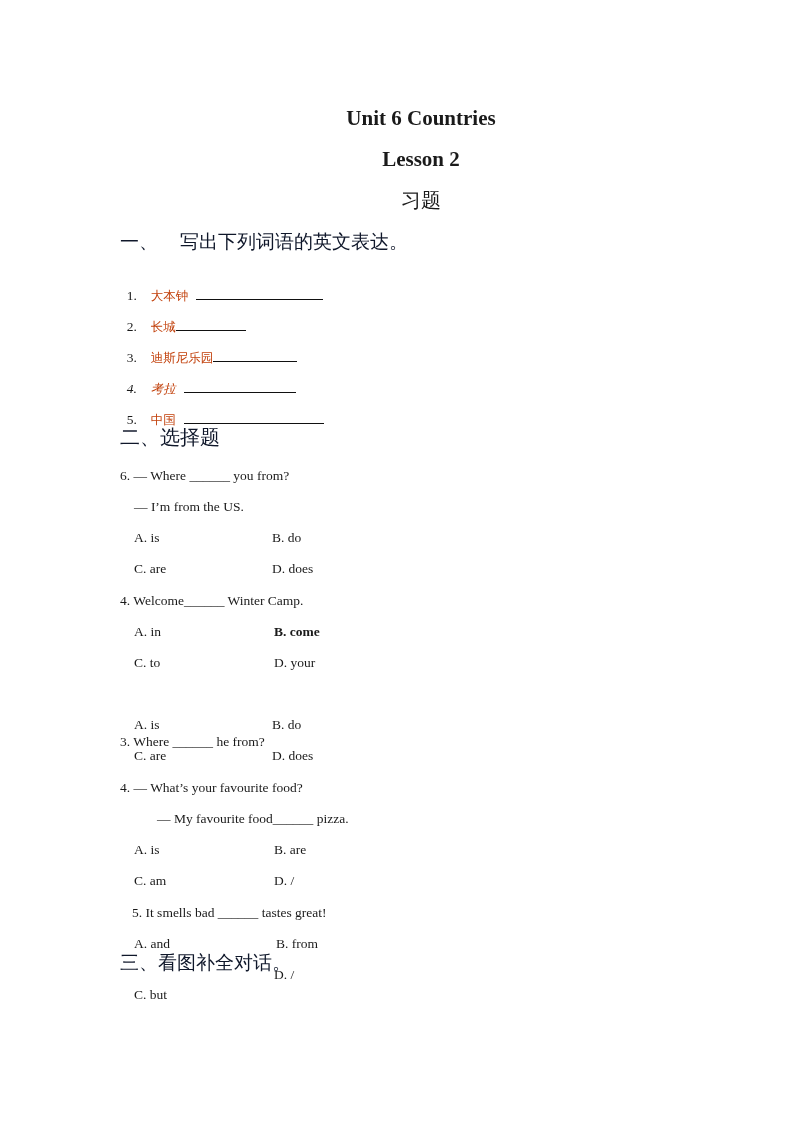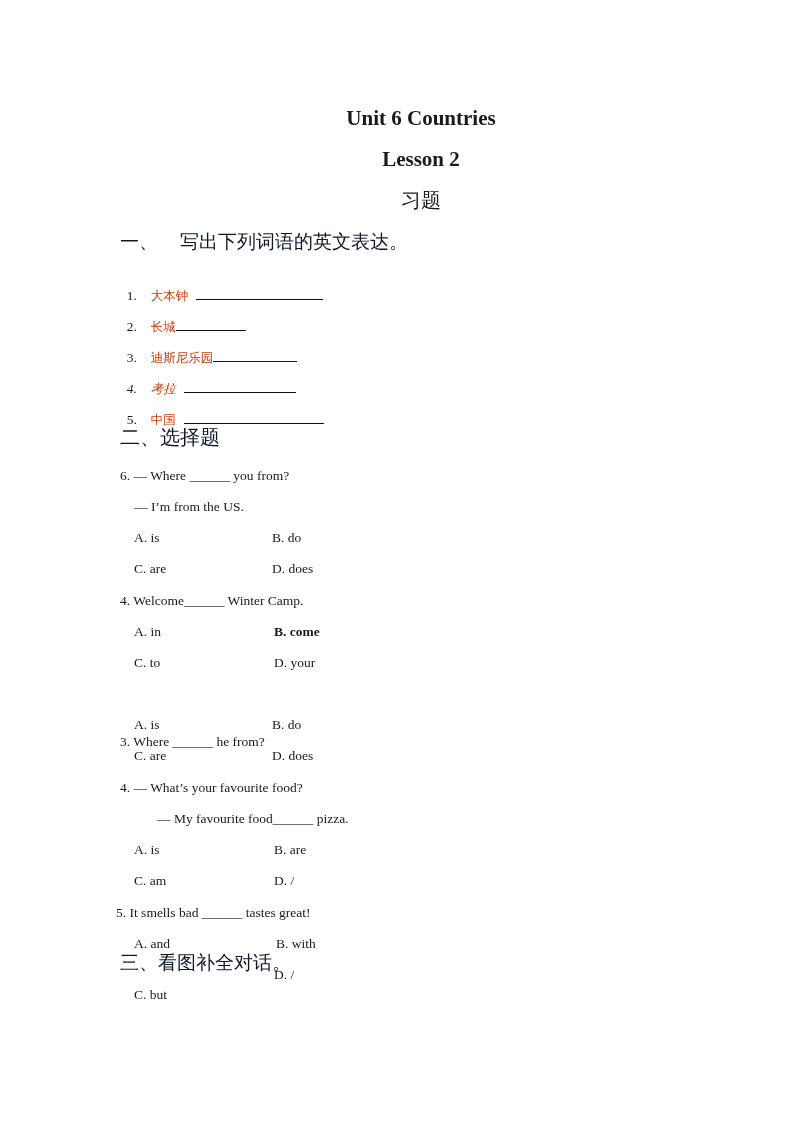--- a/index.html
+++ b/index.html
@@ -74,19 +74,19 @@
 <div class="opt" style="left:134px; top:747px;">C. are</div>
 <div class="opt" style="left:272px; top:747px;">D. does</div>
 
 <div class="line" style="left:120px; top:779px;">4. — What’s your favourite food?</div>
 <div class="line" style="left:134px; top:810px;margin-left:23px;">— My favourite food______ pizza.</div>
 <div class="opt" style="left:134px; top:841px;">A. is</div>
 <div class="opt" style="left:274px; top:841px;">B. are</div>
 <div class="opt" style="left:134px; top:872px;">C. am</div>
 <div class="opt" style="left:274px; top:872px;">D. /</div>
 
-<div class="line" style="left:116px; top:904px;">5. It smells bad ______ tastes great!</div>
+<div class="line" style="left:132px; top:904px;">5. It smells bad ______ tastes great!</div>
 <div class="opt" style="left:134px; top:935px;">A. and</div>
-<div class="opt" style="left:276px; top:935px;">B. with</div>
+<div class="opt" style="left:276px; top:935px;">B. from</div>
 <div class="opt" style="left:134px; top:966px;margin-top:20px;">C. but</div>
 <div class="opt" style="left:274px; top:966px;">D. /</div>
 
 <div class="section" style="top:952px;text-align:right;">三、看图补全对话。</div>
 
 </body></html>

